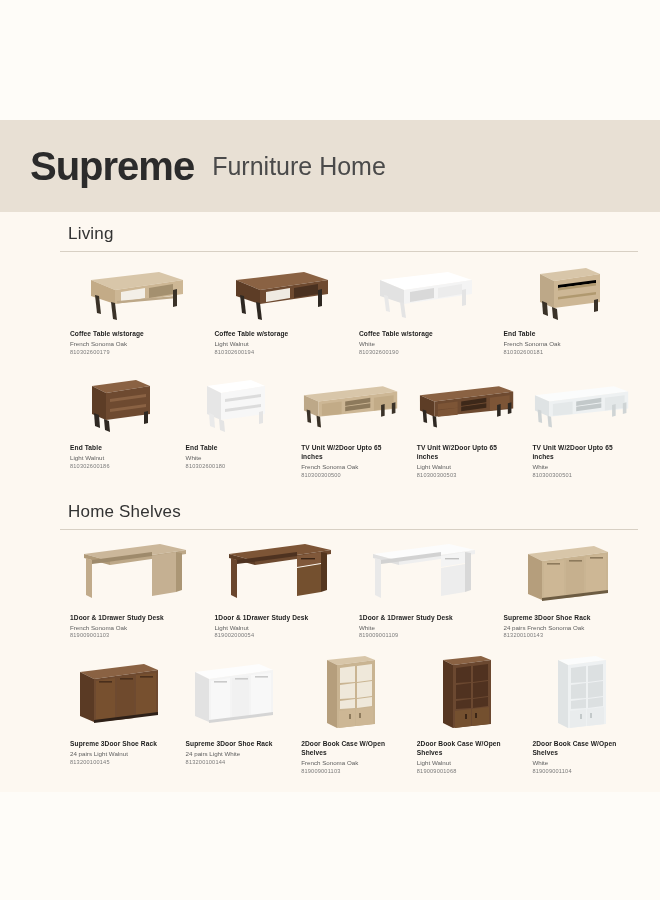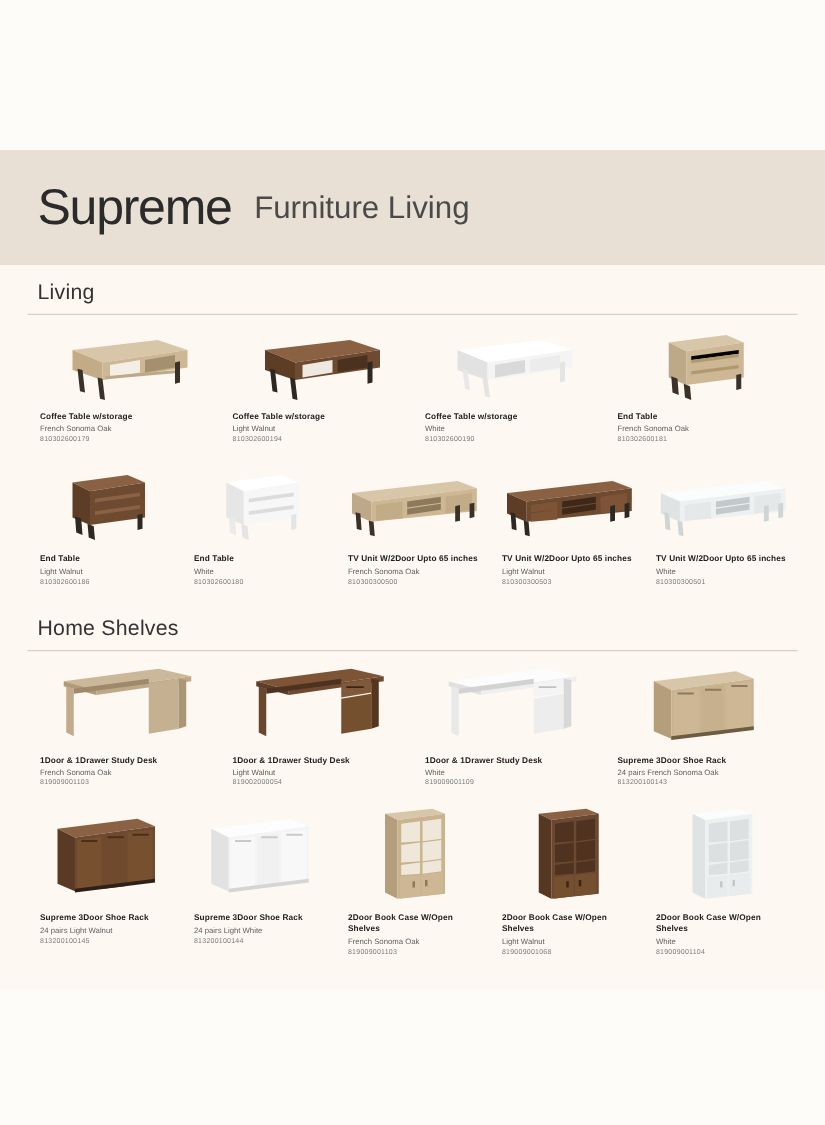--- a/index.html
+++ b/index.html
@@ -31,38 +31,39 @@
     background: #e8e0d4;
     height: 92px;
     flex: 0 0 auto;
     display: flex;
     align-items: center;
     padding-left: 30px;
     box-sizing: border-box;
   }
   .brand-title {
     font-size: 40px;
-    font-weight: normal;
+    font-weight: bold;
     color: #2b2b2b;
     letter-spacing: -1px;
     line-height: 1;
   }
   .brand-sub {
     font-size: 25px;
     color: #4a4a4a;
     margin-left: 18px;
     line-height: 1;
     letter-spacing: 0px;
   }
   
   .content {
     flex: 1 1 auto;
     background: #fdf8f1;
     padding: 0 22px;
     box-sizing: border-box;
+    margin-left: 38px;
   }
   .section-head {
     font-size: 17px;
     color: #333333;
     padding: 12px 0 7px 8px;
     border-bottom: 1px solid #d8d0c4;
     letter-spacing: 0.2px;
   }
   .grid {
     display: flex;
@@ -120,21 +121,21 @@
 </style>
 </head>
 <body>
 
 <div class="page">
 
   <div class="top-white"></div>
 
   <div class="banner">
     <span class="brand-title">Supreme</span>
-    <span class="brand-sub">Furniture Living</span>
+    <span class="brand-sub">Furniture Home</span>
   </div>
 
   <div class="content">
 
     <div class="section-head">Living</div>
 
     <div class="grid">
 
       <div class="cell cell-4">
         <div class="shot">

